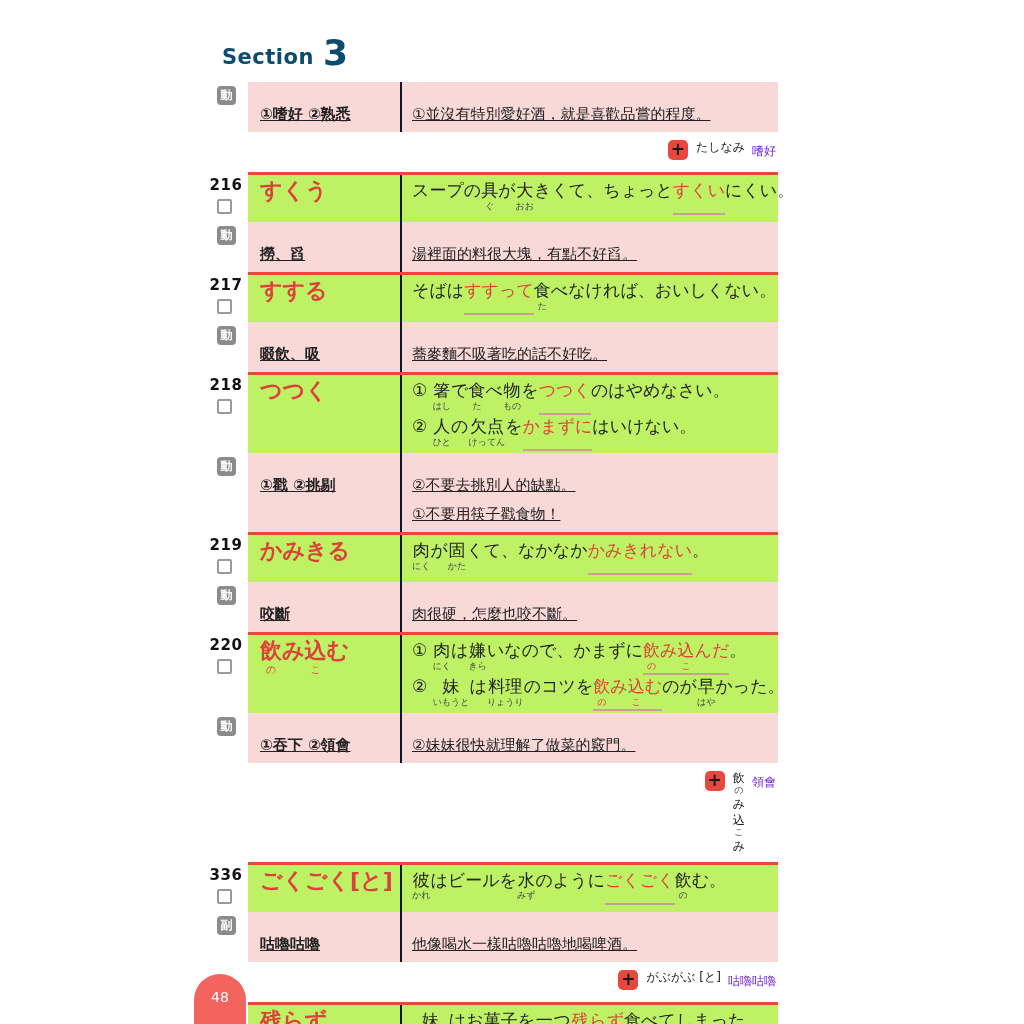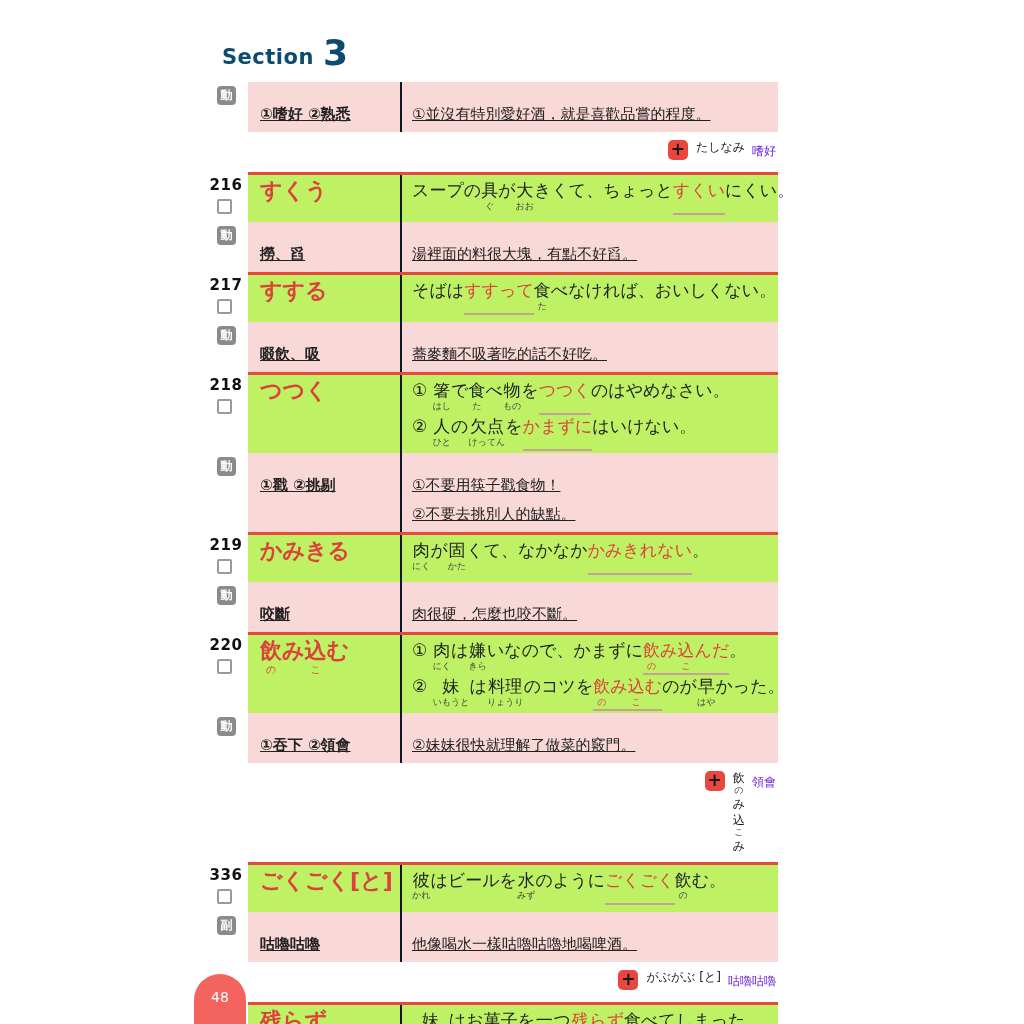--- a/index.html
+++ b/index.html
@@ -265,22 +265,22 @@
                 </span>
               </div>
             </div>
       </div>
       <div class="row pink-row">
         <span class="pos-icon">動</span>
         <div class="cell-left">
           <div class="meaning">①戳 ②挑剔</div>
         </div>
         <div class="cell-right">
+              <div class="tline">②不要去挑別人的缺點。</div>
               <div class="tline">①不要用筷子戳食物！</div>
-              <div class="tline">②不要去挑別人的缺點。</div>
             </div>
       </div>
     </div>
 
   </div>
 
   <div>
     <div class="entry">
       <span class="entry-num">219</span>
       <span class="entry-checkbox"></span>

